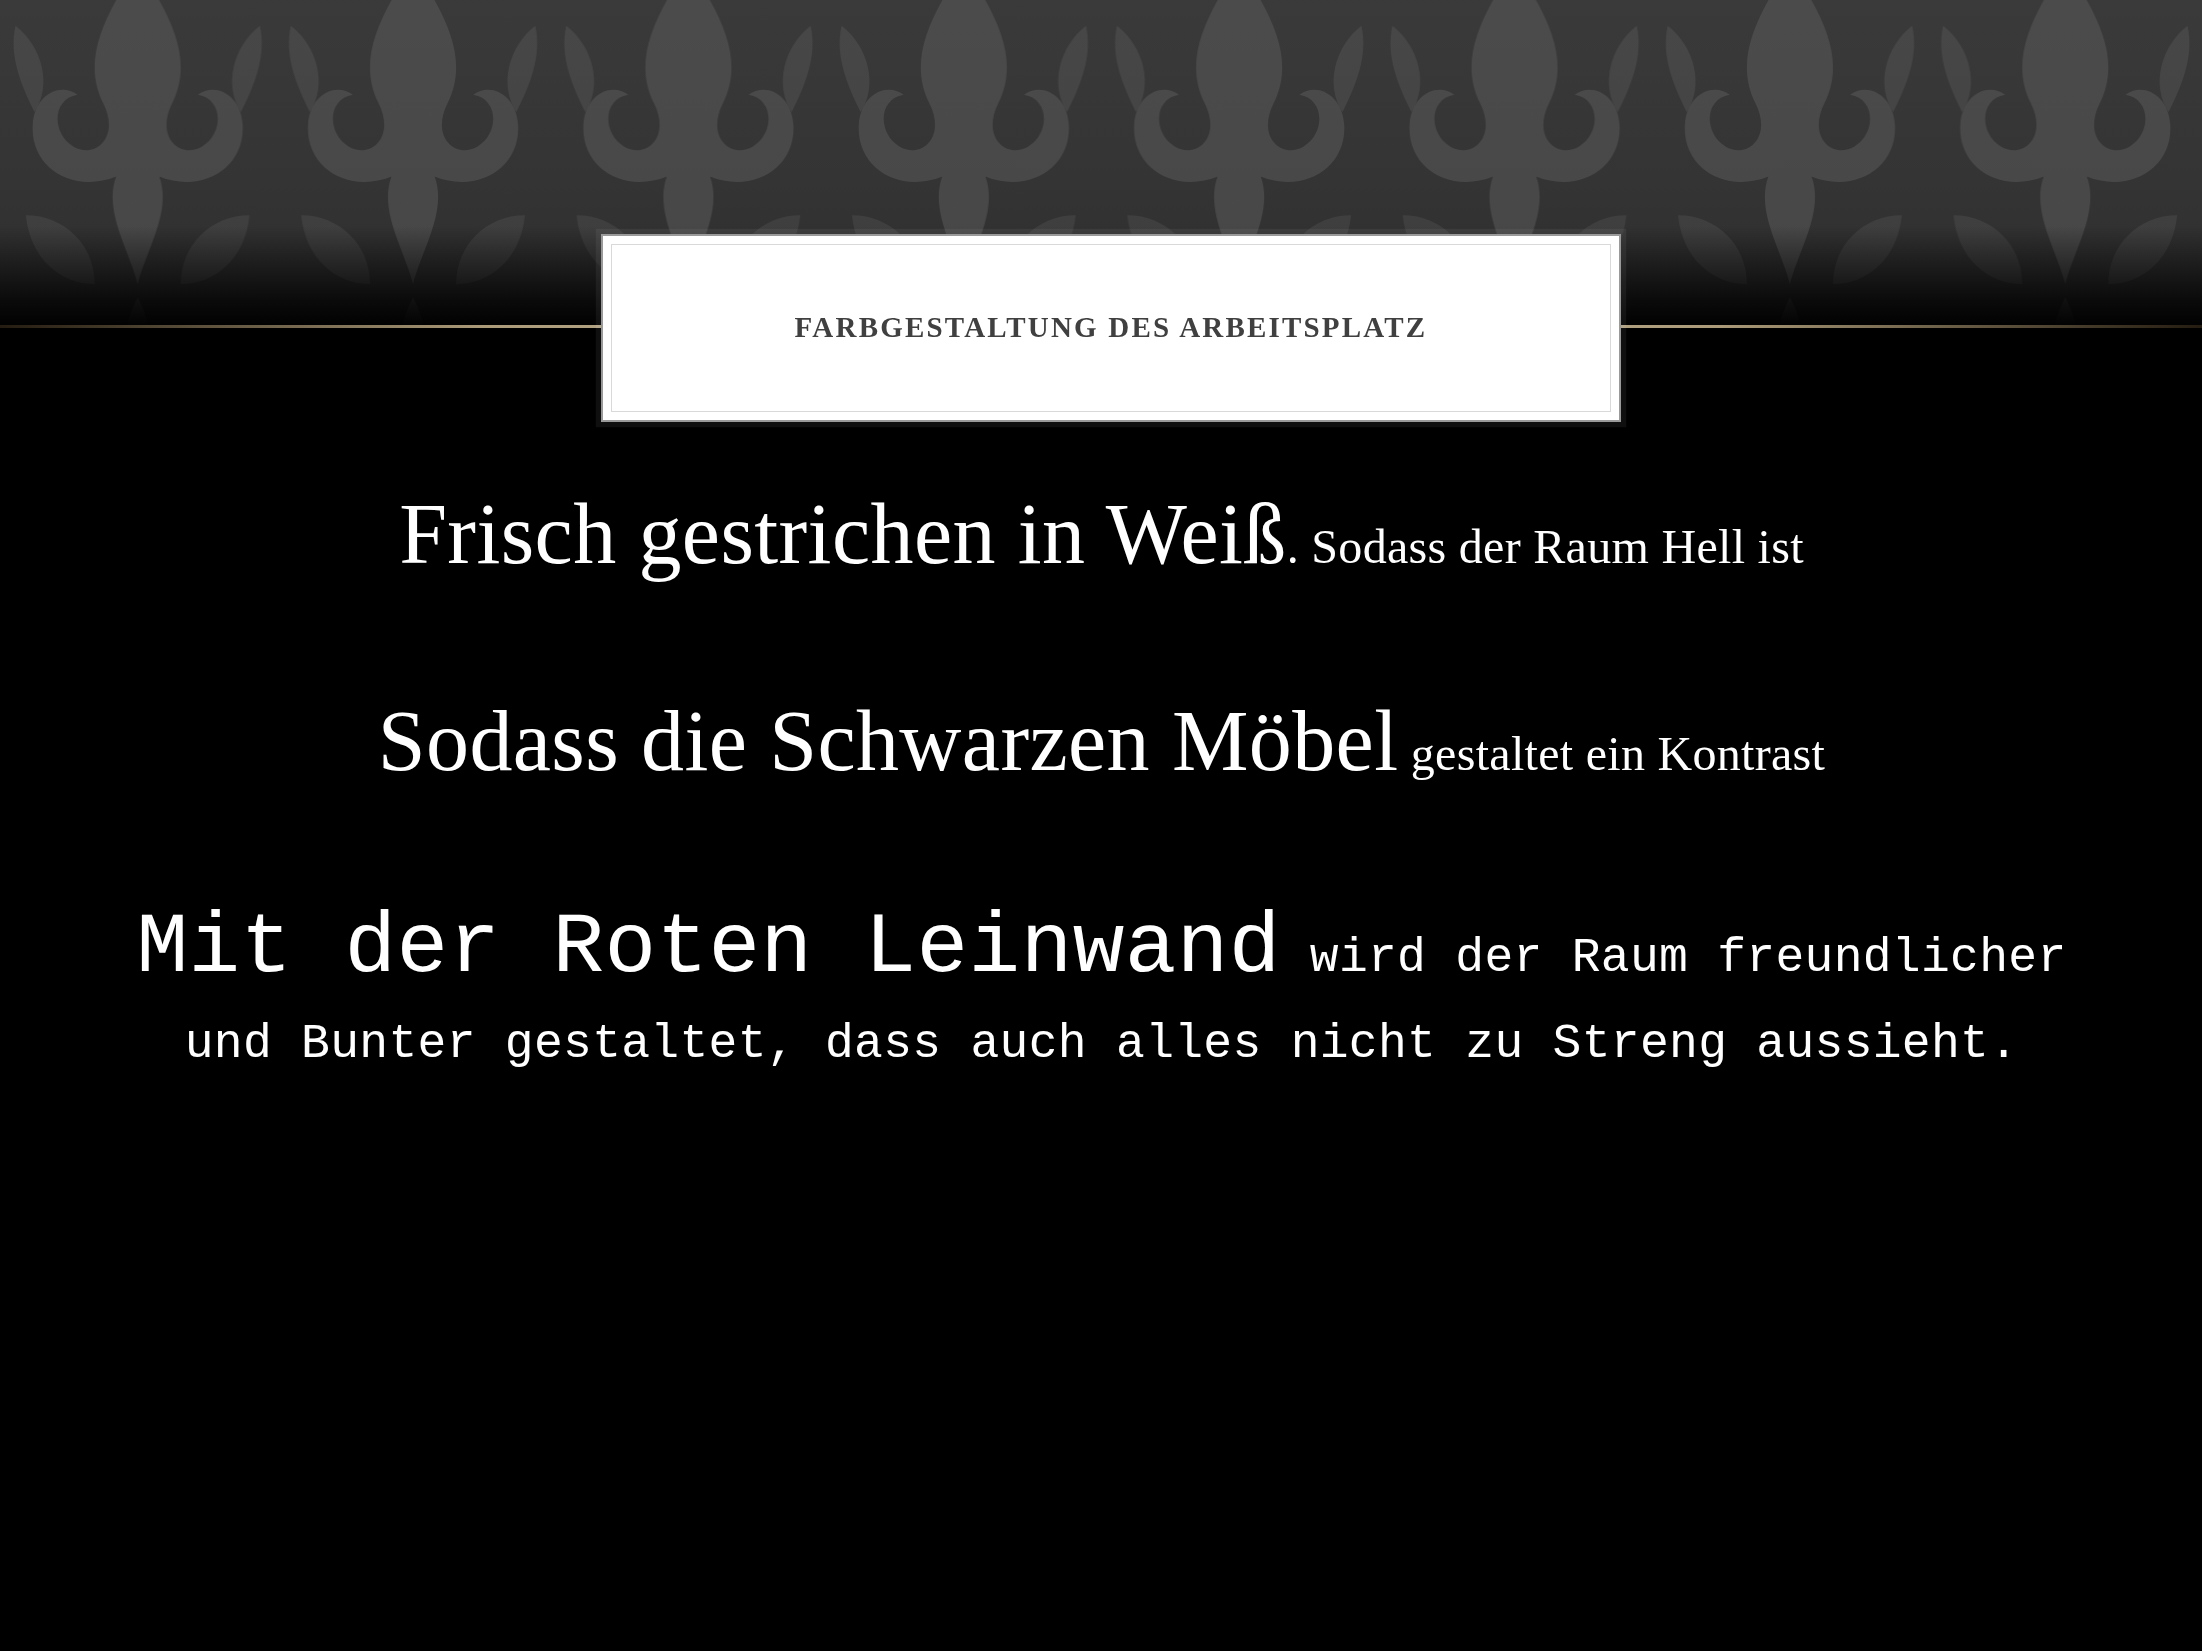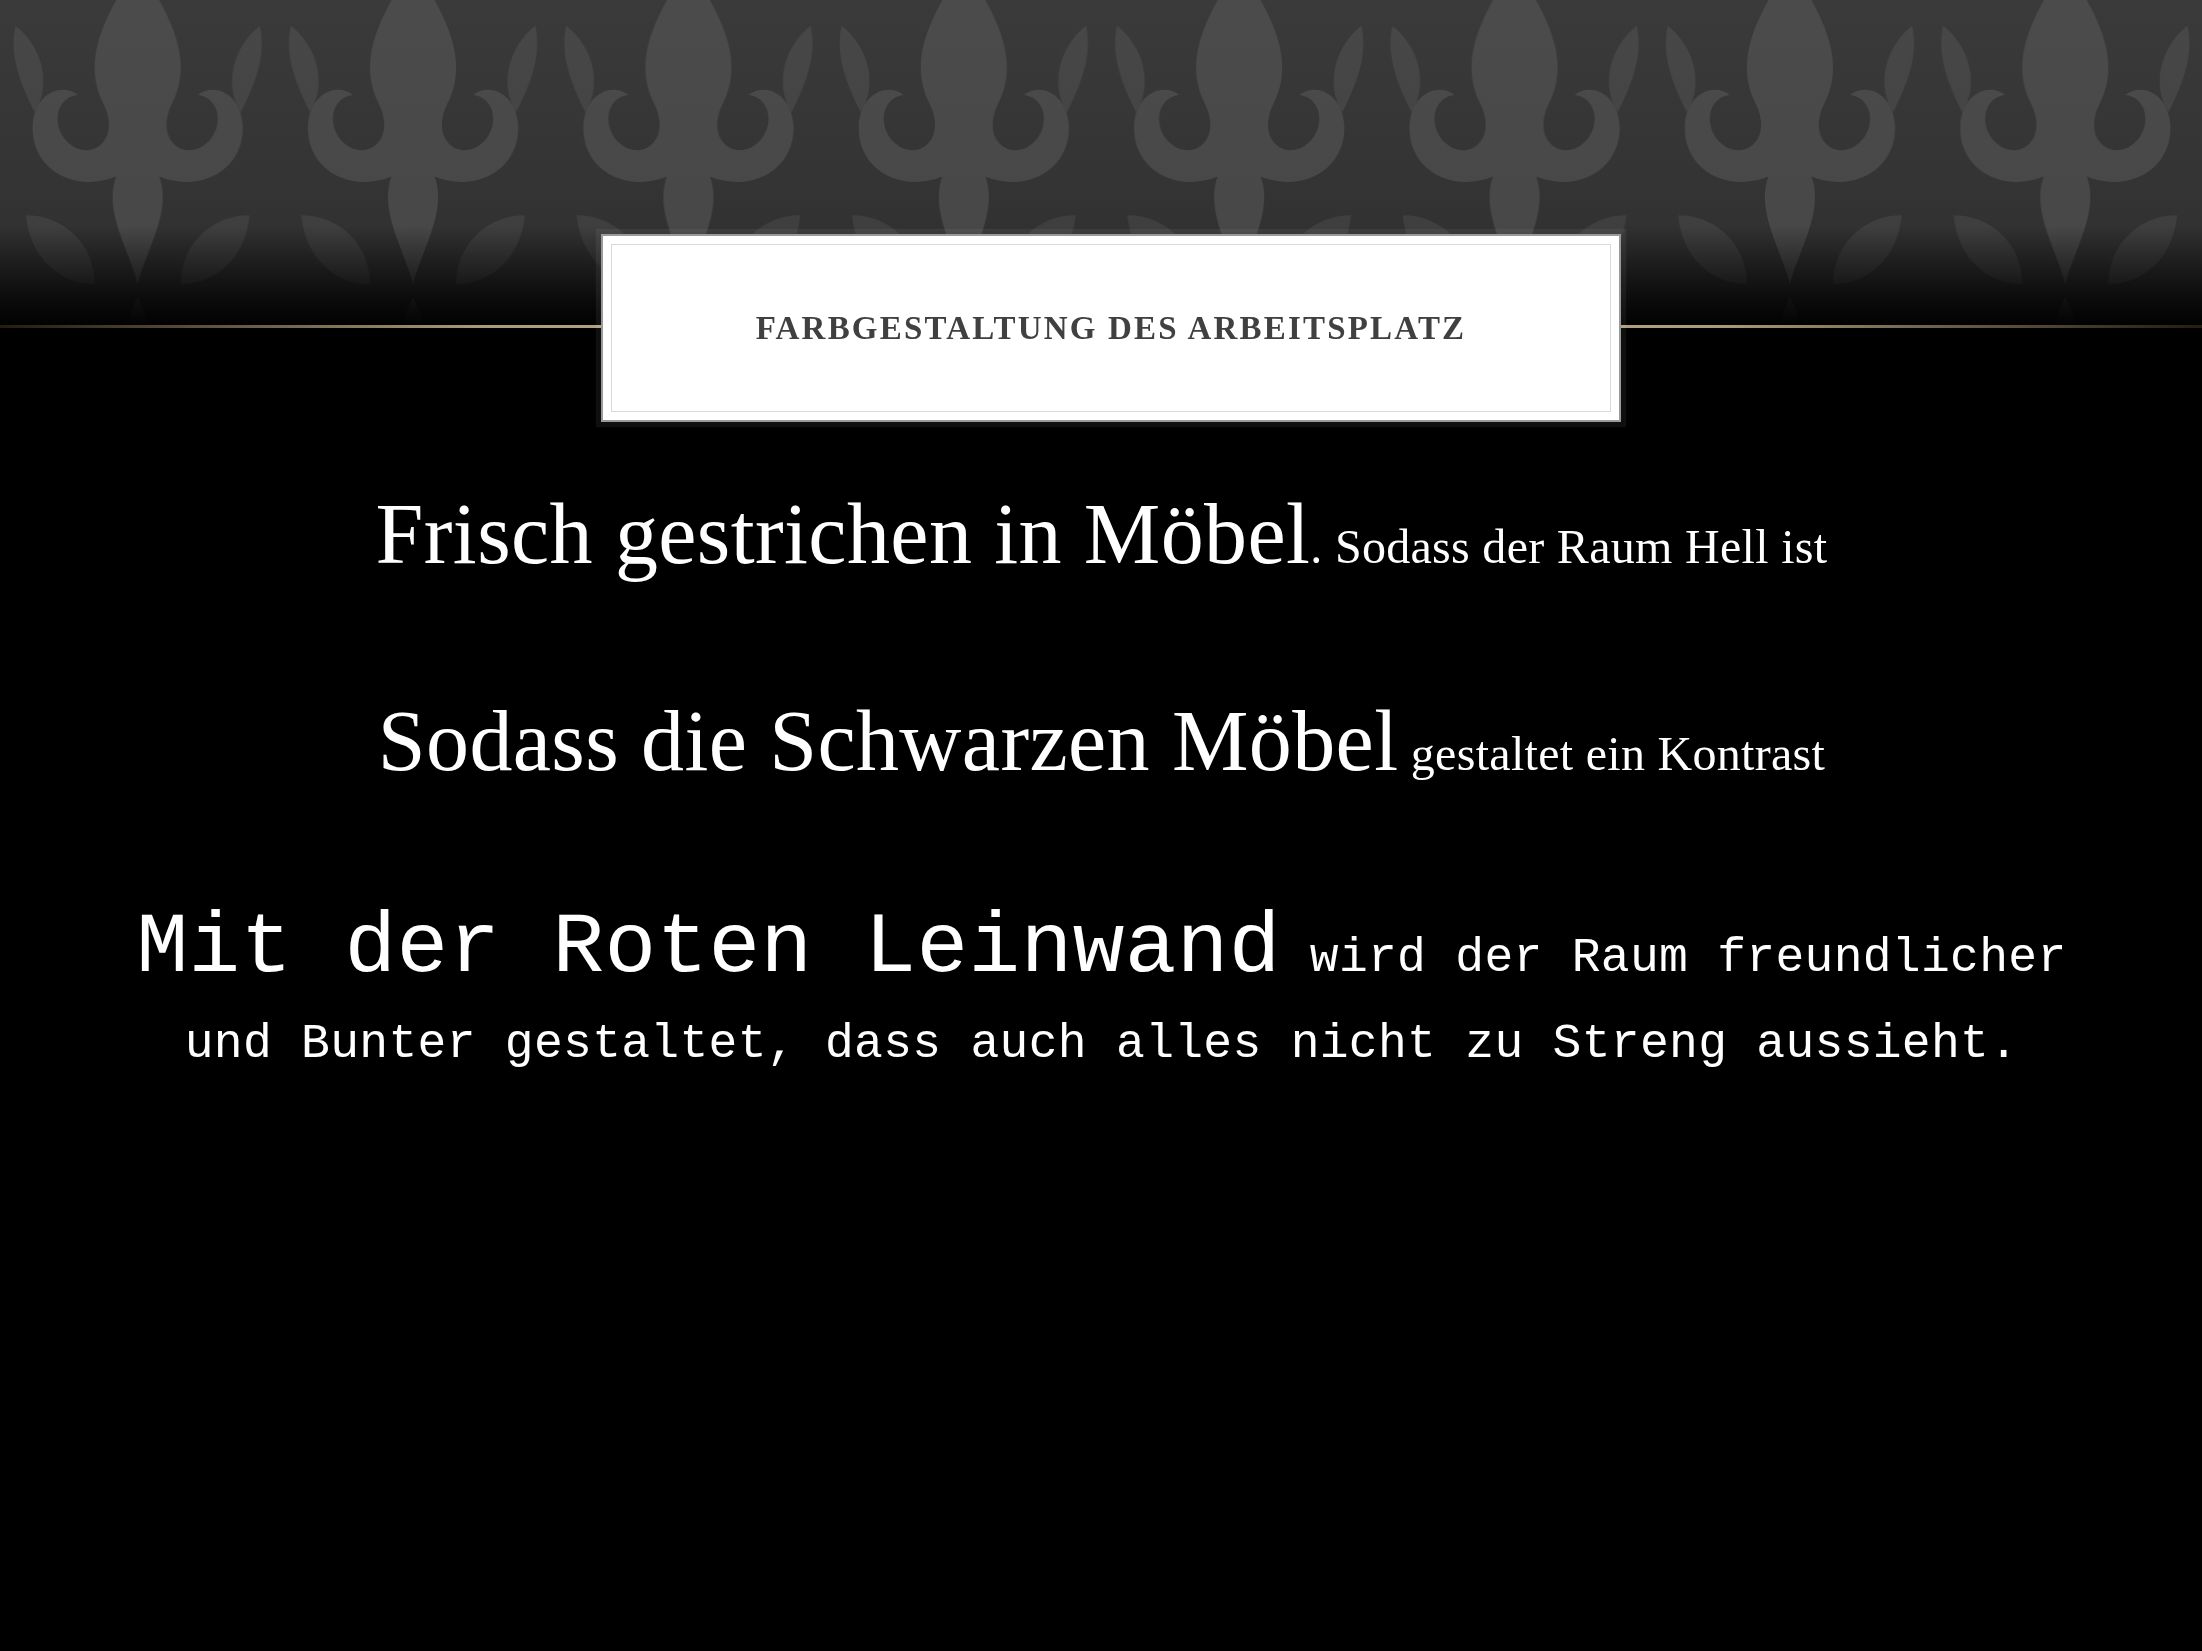--- a/index.html
+++ b/index.html
@@ -71,21 +71,21 @@
     inset: 7.7px;
     border: 0.9px solid #d9d9d9;
     pointer-events: none;
   }
   .title-text {
     position: relative;
     text-align: center;
     color: #404040;
     font-family: "Liberation Serif", serif;
     font-weight: bold;
-    font-size: 33px;
+    font-size: 29px;
     letter-spacing: 2.2px;
     line-height: 1.28;
     padding: 0 34px;
     text-transform: uppercase;
   }
 
   
   .body-area {
     position: absolute;
     left: 0;
@@ -149,21 +149,21 @@
   <div class="header-rule"></div>
 
   <div class="title-plate">
     <div class="title-plate-inner"></div>
     <div class="title-text">FARBGESTALTUNG  DES ARBEITSPLATZ</div>
   </div>
 
   <div class="body-area">
 
     <p class="para">
-      <span class="lead">Frisch gestrichen in Möbel</span><span class="rest">. Sodass der Raum Hell ist</span>
+      <span class="lead">Frisch gestrichen in Weiß</span><span class="rest">. Sodass der Raum Hell ist</span>
     </p>
 
     <p class="para p2">
       <span class="lead">Sodass die Schwarzen Möbel</span><span class="rest"> gestaltet ein Kontrast</span>
     </p>
 
     <p class="para p2">
       <span class="lead">Mit der Roten Leinwand</span><span class="rest"> wird der Raum freundlicher</span>
       <span class="second-line">und Bunter gestaltet, dass auch alles nicht zu Streng aussieht.</span>
     </p>

